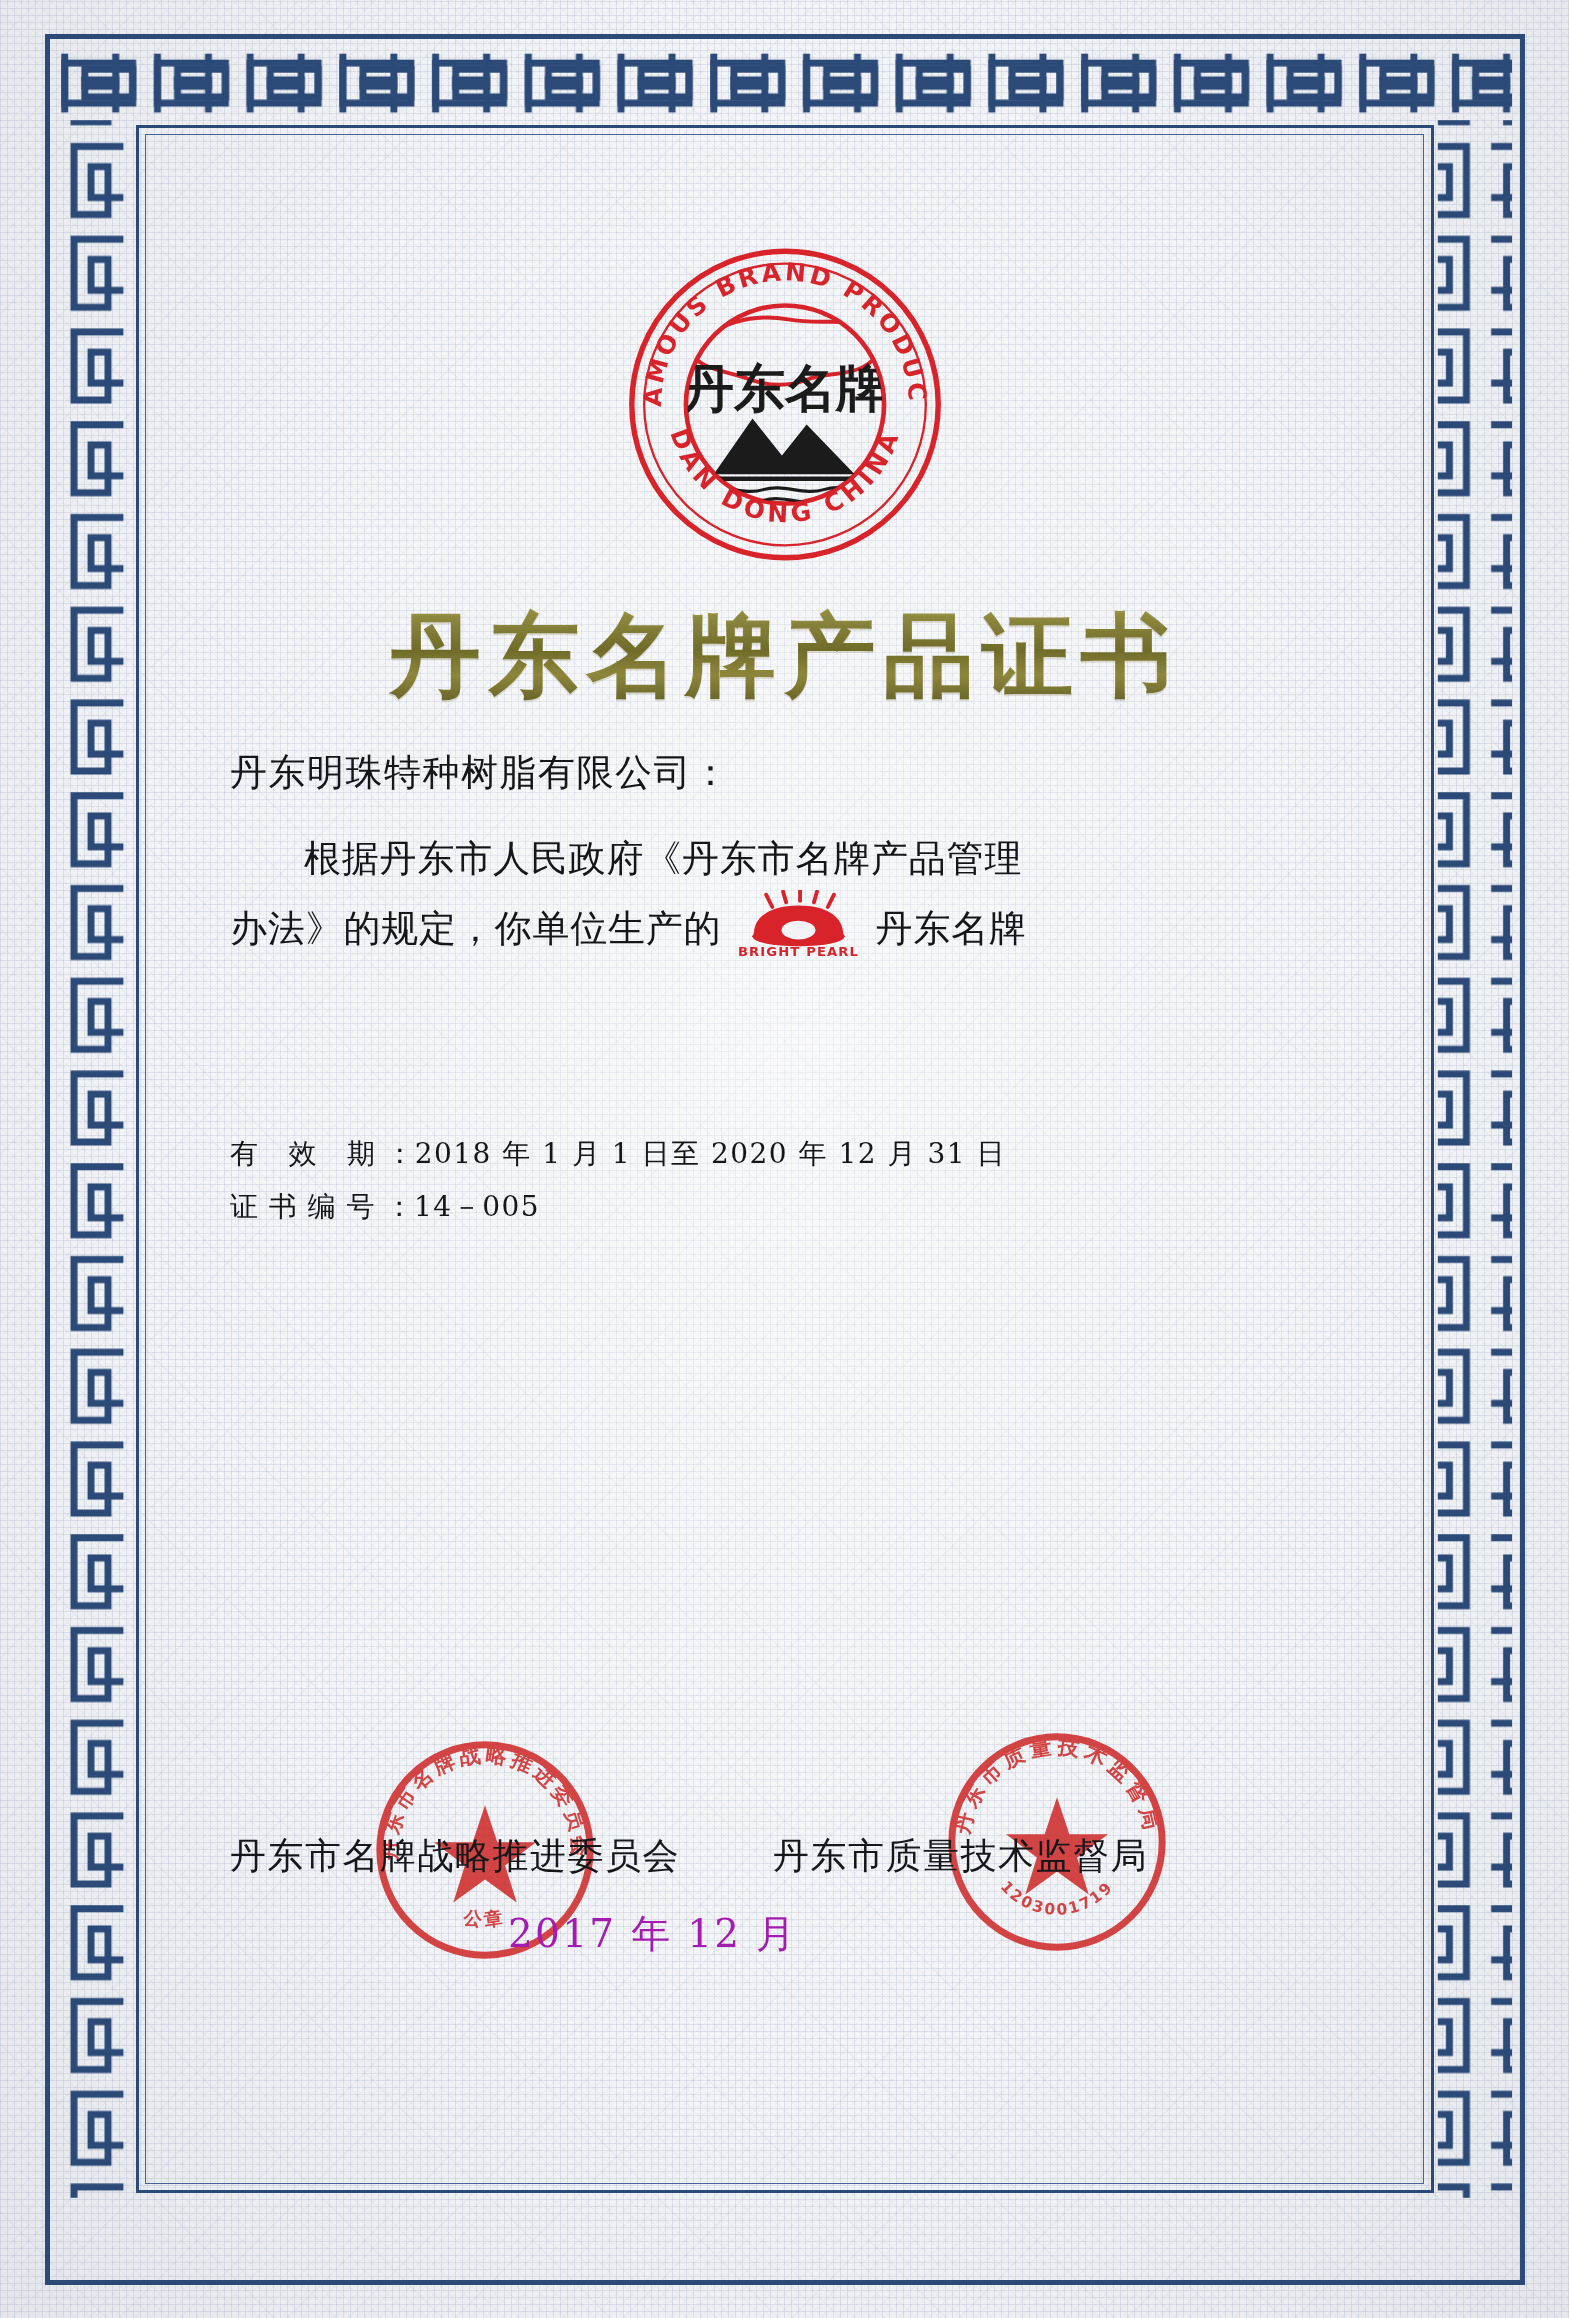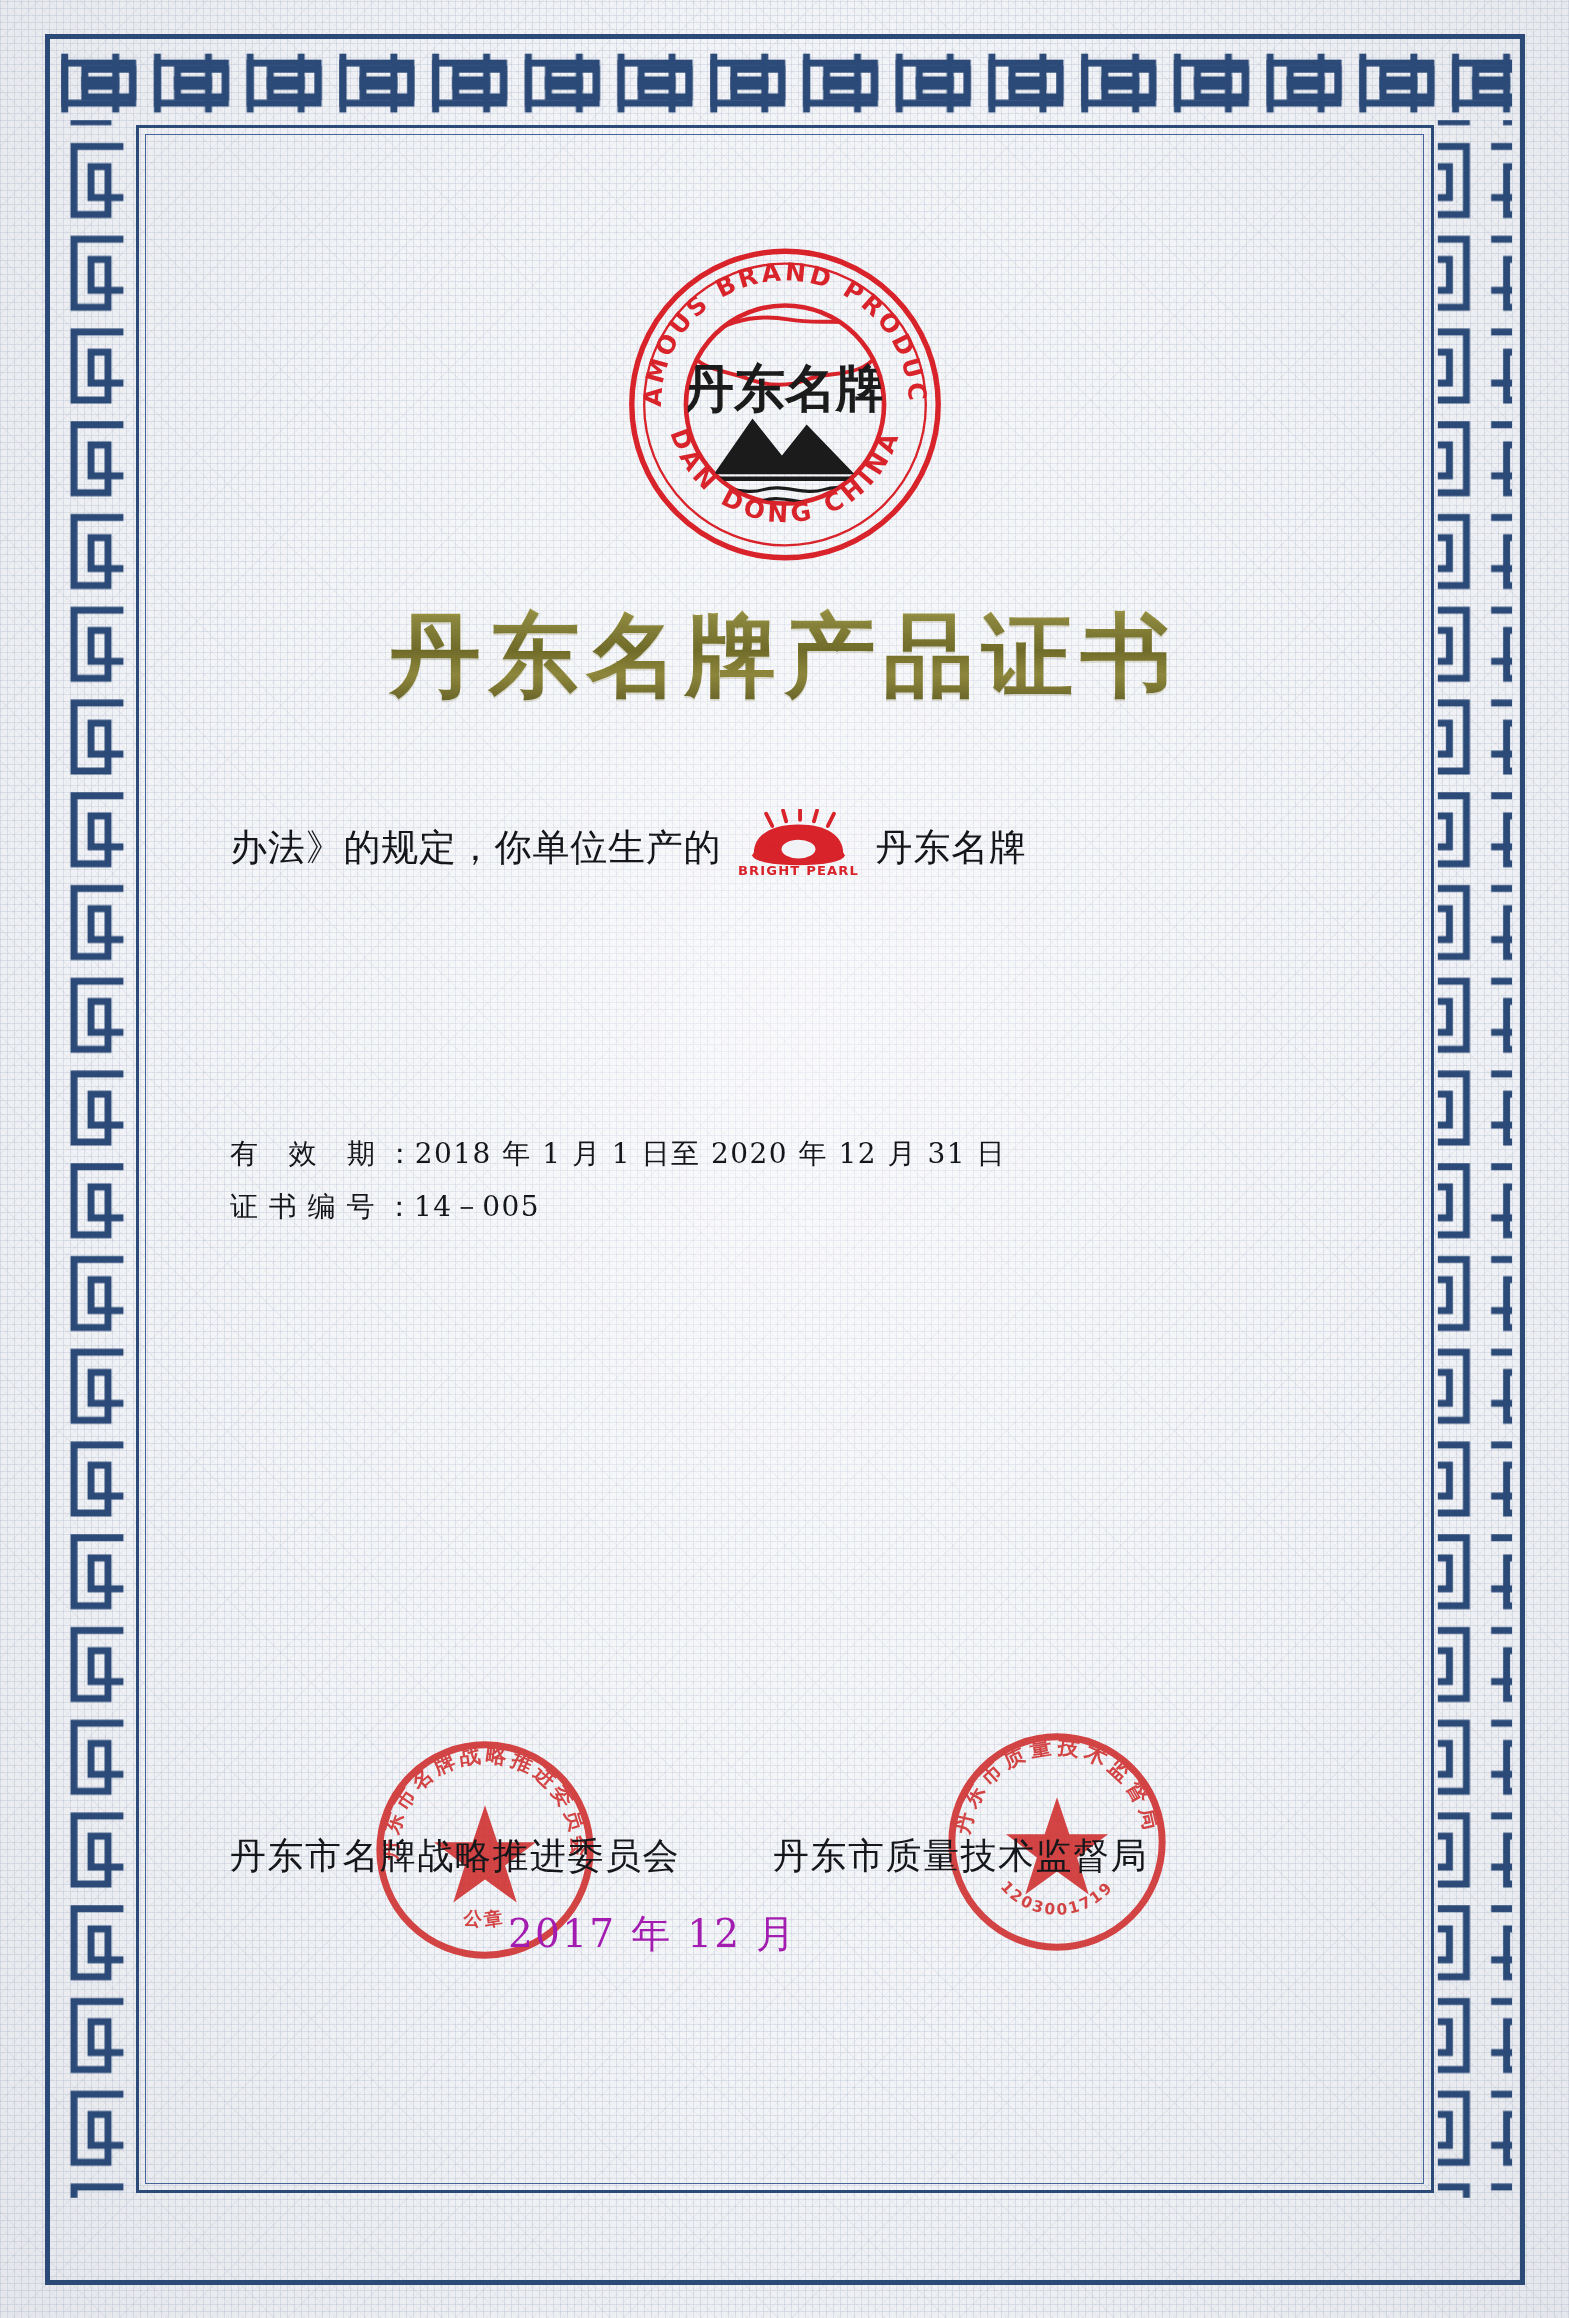--- a/index.html
+++ b/index.html
@@ -277,23 +277,24 @@
         </text>
         <text font-family="DejaVu Sans, Liberation Sans, sans-serif" font-size="32" font-weight="bold" fill="#d8232a" letter-spacing="6">
           <textPath href="#arcBottom" startOffset="50%" text-anchor="middle">DAN DONG CHINA</textPath>
         </text>
       </svg>
     </div>
 
     <div class="main-title no-select">丹东名牌产品证书</div>
 
     <div class="body-block">
+      <div class="recipient">丹东明珠特种树脂有限公司：</div>
 
       <div class="para">
-        <span class="indent"></span><br>
+        <span class="indent"></span><span>根据丹东市人民政府《丹东市名牌产品管理</span><br>
         <span>办法》的规定，你单位生产的</span><span class="brand-mark">
           <svg width="145" height="71" viewBox="0 0 188 92" style="font-size:48px">
             <g>
               <path d="M36,58 C36,34 58,20 94,20 C130,20 152,34 152,58 Z" fill="#d8232a"></path>
               <ellipse cx="94" cy="60" rx="60" ry="13" fill="#d8232a"></ellipse>
               <ellipse cx="94" cy="52" rx="22" ry="12" fill="#f2f3f6"></ellipse>
               <g stroke="#d8232a" stroke-width="5" stroke-linecap="round">
                 <path d="M60,22 L52,6"></path>
                   <path d="M78,16 L74,2"></path>
                 <path d="M96,14 L96,0"></path>

